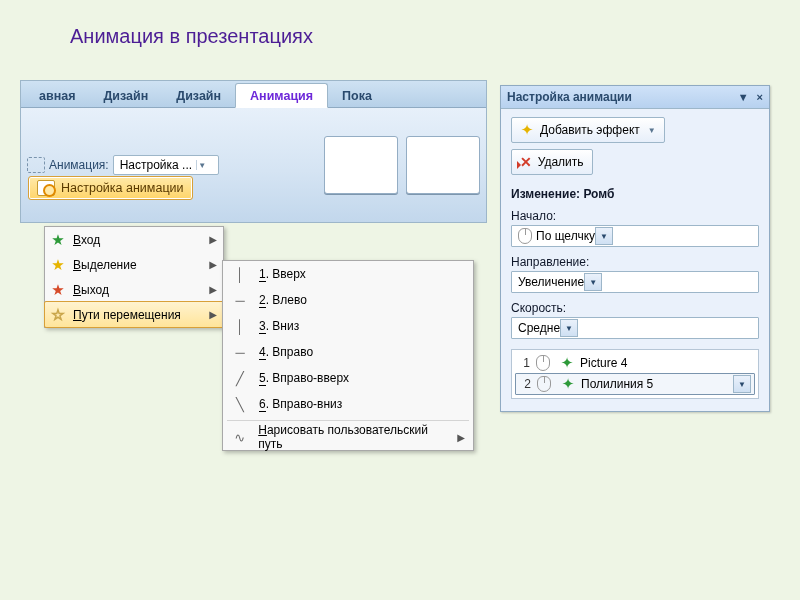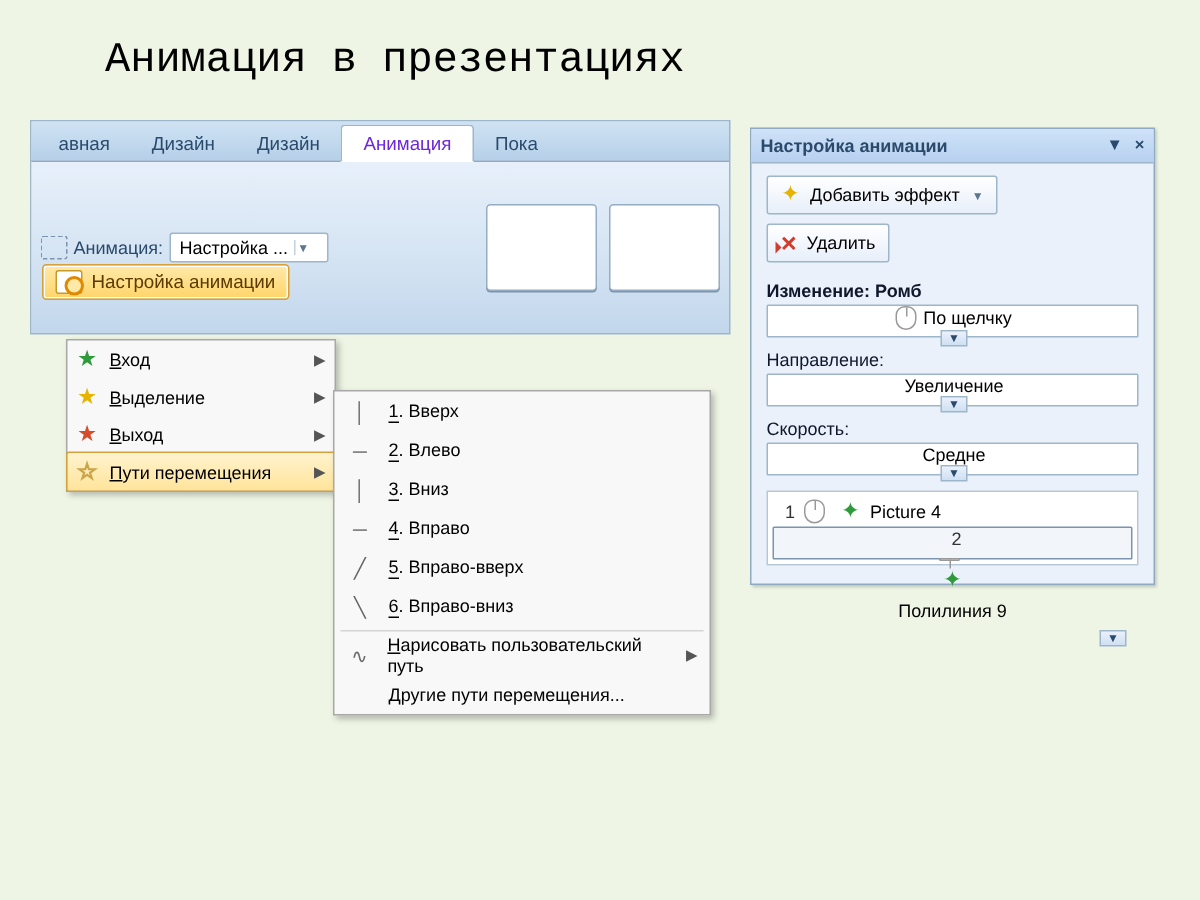--- a/index.html
+++ b/index.html
@@ -1,22 +1,22 @@
 <!DOCTYPE html>
 <html><head>
 <meta charset="utf-8">
 <style>
   html,body{margin:0;padding:0;width:800px;height:600px;background:#eef5e5;font-family:"Segoe UI",Tahoma,Arial,sans-serif;font-size:12px;color:#000;}
   .slide{position:relative;width:800px;height:600px;}
-  .title{position:absolute;left:70px;top:25px;font-family:Liberation Mono, monospace;font-size:28px;color:#000000;}
+  .title{position:absolute;left:70px;top:25px;font-family:Liberation Sans, sans-serif;font-size:20px;color:#4c1d95;}
 
   
   .ribbon{position:absolute;left:20px;top:80px;width:465px;border:1px solid #9db6c9;background:linear-gradient(#d6e5f3,#c3d9ee);}
   .ribbon-tabs{display:flex;align-items:flex-end;height:26px;background:linear-gradient(#cfe2f3,#b6d0e8);border-bottom:1px solid #8faac2;padding-left:4px;gap:0;font-size:12.5px;}
-  .ribbon-tab{padding:5px 14px 4px 14px;color:#2a4a6d;cursor:default;}
+  .ribbon-tab{padding:5px 14px 4px 14px;color:#2a4a6d;cursor:default;font-weight:bold;}
   .ribbon-tab.active{background:#fff;border:1px solid #9db6c9;border-bottom:1px solid #fff;border-radius:3px 3px 0 0;margin-bottom:-1px;color:#6d28d9;}
   .ribbon-body{display:flex;align-items:center;gap:6px;height:106px;padding:4px 6px;background:linear-gradient(#e7f0fa,#d5e4f3 55%,#c2d7ec);}
   .anim-row{display:flex;align-items:center;gap:4px;}
   .anim-icon{width:16px;height:14px;border:1px dashed #7a94ad;border-radius:2px;}
   .anim-label{color:#2a4a6d;}
   .anim-field{display:inline-flex;align-items:center;gap:4px;border:1px solid #9db6c9;background:#fff;border-radius:2px;height:18px;padding:0 3px 0 6px;min-width:95px;}
   .anim-field .dd{width:10px;height:10px;border-left:1px solid #c2d1df;display:flex;align-items:center;justify-content:center;color:#5a7690;font-size:8px;}
   .cfg-btn{position:absolute;left:28px;top:176px;display:inline-flex;align-items:center;gap:6px;border:1px solid #d8a038;background:linear-gradient(#ffe9a8,#ffd56a);border-radius:3px;padding:3px 8px;color:#5a3a00;font-size:12.5px;box-shadow:0 0 0 1px #fff inset;}
   .cfg-btn .ic{width:16px;height:14px;background:#fff;border:1px solid #c79a2e;border-radius:2px;position:relative;}
   .cfg-btn .ic:after{content:"";position:absolute;right:-2px;bottom:-2px;width:9px;height:9px;border:2px solid #e08a00;border-radius:50%;background:#ffe9a8;}
@@ -49,21 +49,21 @@
 
   
   .pane{position:absolute;left:500px;top:85px;width:268px;background:#eaf1fb;border:1px solid #8faac2;box-shadow:1px 1px 2px rgba(0,0,0,.2);}
   .pane-title{display:flex;align-items:center;justify-content:space-between;background:linear-gradient(#cfe2f8,#b7d1ef);border-bottom:1px solid #9db6c9;height:22px;padding:0 6px;font-weight:bold;color:#2a4a6d;}
   .pane-title .ctrls{display:flex;gap:8px;align-items:center;color:#2a4a6d;font-size:11px;}
   .pane-title .ctrls span{cursor:default;}
   .pane-body{padding:8px 10px 12px 10px;}
   .pbtn{display:inline-flex;align-items:center;gap:6px;border:1px solid #9db6c9;background:linear-gradient(#ffffff,#e7effa);border-radius:2px;padding:2px 8px;height:20px;cursor:default;}
   .pbtn .dd{font-size:8px;color:#5a7690;margin-left:2px;}
   .field-lbl{color:#0f172a;margin-top:8px;margin-bottom:2px;}
-  .sel{display:flex;align-items:center;border:1px solid #9db6c9;background:#fff;height:20px;padding:0 4px 0 6px;border-radius:1px;flex-direction:column;}
+  .sel{display:flex;align-items:center;border:1px solid #9db6c9;background:#fff;height:20px;padding:0 4px 0 6px;border-radius:1px;}
   .sel .dd{width:16px;height:16px;background:linear-gradient(#eaf1fb,#cfe0f3);border:1px solid #9db6c9;display:flex;align-items:center;justify-content:center;font-size:8px;color:#2a4a6d;}
   .mouse-ic{display:inline-block;width:12px;height:14px;border:1px solid #999;border-radius:6px 6px 7px 7px;position:relative;margin-right:4px;}
   .mouse-ic:before{content:"";position:absolute;left:50%;top:0;width:1px;height:6px;background:#999;}
 
   .efflist{margin-top:10px;background:#fff;border:1px solid #b6c6d6;padding:3px;}
   .effrow{display:flex;align-items:center;gap:6px;height:20px;padding:0 3px;}
   .effrow.sel{border:1px solid #7a94ad;background:#f2f6fb;}
   .effrow .num{width:12px;text-align:right;color:#333;}
   .effrow .dd{margin-left:auto;width:16px;height:16px;background:linear-gradient(#eaf1fb,#cfe0f3);border:1px solid #9db6c9;display:flex;align-items:center;justify-content:center;font-size:8px;color:#2a4a6d;}
   .x-red{color:#d23c2a;font-weight:bold;font-size:14px;position:relative;}
@@ -153,24 +153,20 @@
     <div class="row">
       <span class="ic">╲</span>
       <span><span class="num-underline">6</span>. <span>Вправо-вниз</span></span>
     </div>
     <div class="sep"></div>
     <div class="row">
       <span class="ic freeform">∿</span>
       <span class="underline-first">Нарисовать пользовательский путь</span>
       <span class="arr" style="margin-left:auto;font-size:10px;color:#555;">▶</span>
     </div>
-    <div class="row">
-      <span class="ic"></span>
-      <span class="underline-first">Другие пути перемещения...</span>
-    </div>
   </div>
 
   <div class="pane">
     <div class="pane-title">
       <span>Настройка анимации</span>
       <span class="ctrls">
         <span>▼</span>
         <span>×</span>
       </span>
     </div>
@@ -181,20 +177,21 @@
         <span class="dd">▼</span>
       </div>
       <div style="height:6px"></div>
       <div class="pbtn">
         <span class="x-red">✕</span>
         <span>Удалить</span>
       </div>
 
       <div class="field-lbl" style="font-weight:bold;margin-top:12px;">Изменение: Ромб</div>
 
+      <div class="field-lbl">Начало:</div>
       <div class="sel">
         <span style="display:flex;align-items:center;">
             <span class="mouse-ic"></span>
             <span>По щелчку</span>
           </span>
         <span class="dd">▼</span>
       </div>
 
       <div class="field-lbl">Направление:</div>
       <div class="sel">
@@ -212,19 +209,19 @@
         <div class="effrow">
           <span class="num">1</span>
           <span class="mouse-ic"></span>
           <span class="star green">✦</span>
           <span>Picture 4</span>
         </div>
         <div class="effrow sel">
           <span class="num">2</span>
           <span class="mouse-ic"></span>
           <span class="star green">✦</span>
-          <span>Полилиния 9</span>
+          <span>Полилиния 5</span>
           <span class="dd">▼</span>
         </div>
       </div>
     </div>
   </div>
 </div>
 
 </body></html>

